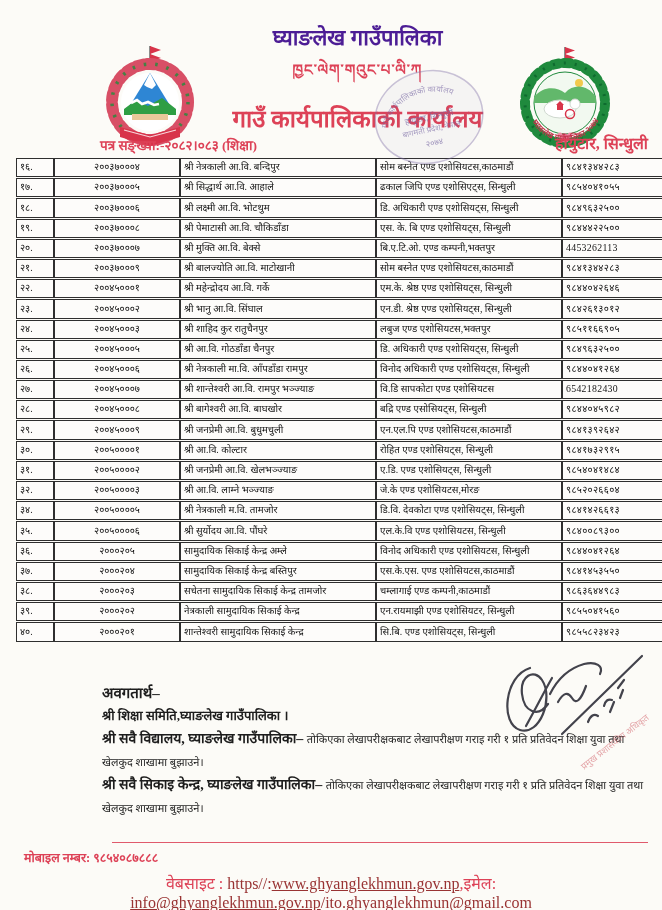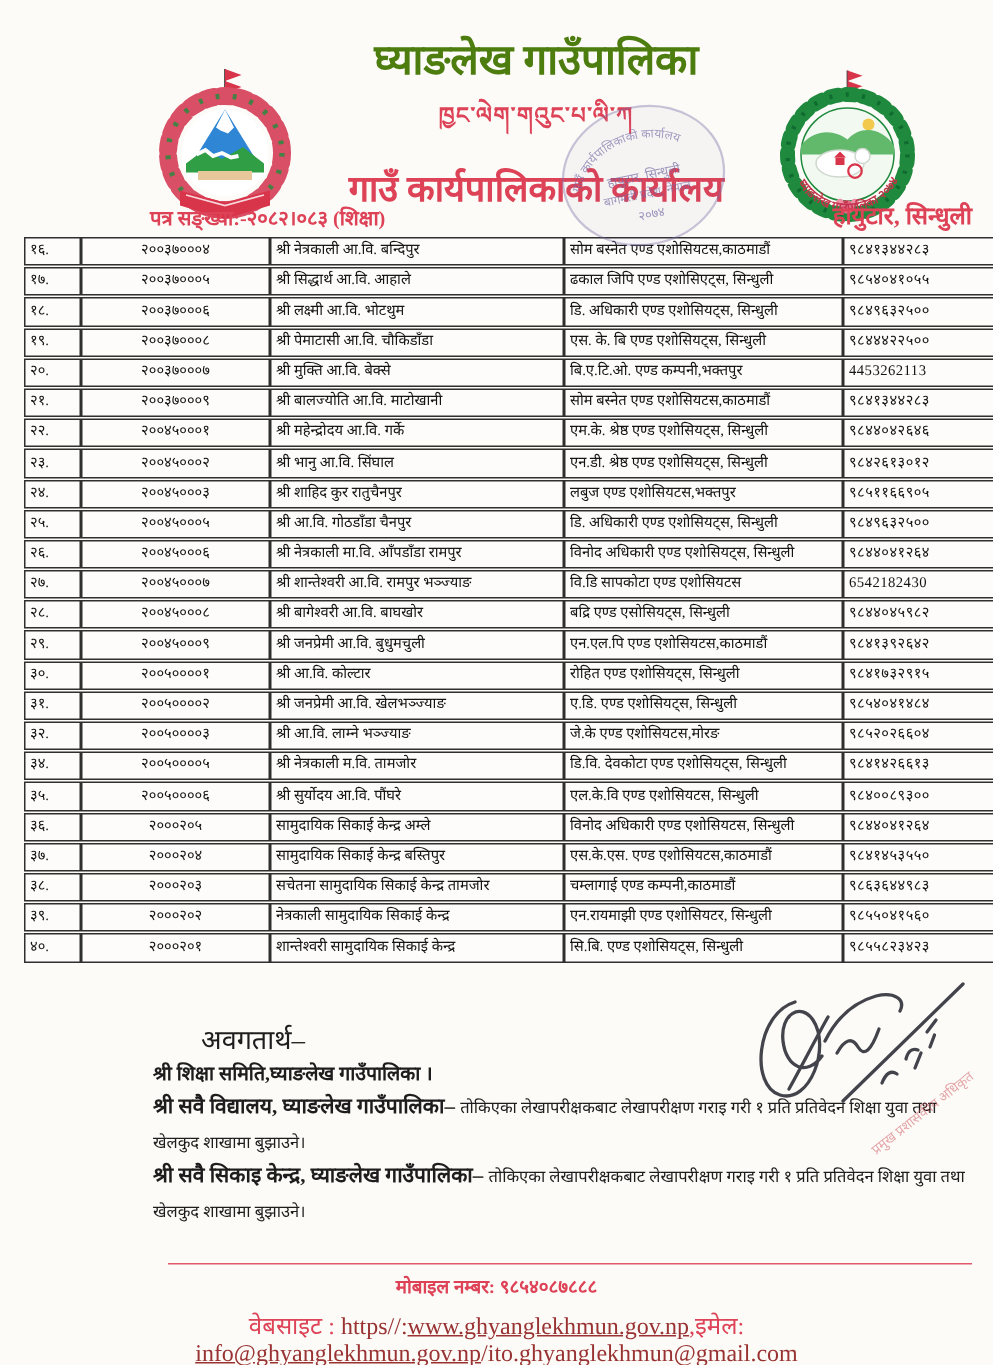--- a/index.html
+++ b/index.html
@@ -1,21 +1,21 @@
 <!DOCTYPE html>
 <html><head>
 <meta charset="utf-8">
 <style>
   html,body{margin:0;padding:0;background:#e9e7e2;}
   .page{position:relative;width:662px;height:910px;margin:0 auto;background:#fcfbf7;
         font-family:"Liberation Serif", serif;color:#1d1d1d;overflow:hidden;
         box-shadow:0 0 4px rgba(0,0,0,.2);}
   
   .header-text{position:absolute;left:200px;top:26px;width:315px;text-align:center;z-index:2;}
-  .muni-title{font-size:28px;font-weight:bold;color:#4d7c0f;line-height:1.1;}
+  .muni-title{font-size:22px;font-weight:bold;color:#4c1d95;line-height:1.1;}
   .tamang-line{font-size:15px;font-weight:bold;color:#dd4257;margin-top:3px;letter-spacing:1px;}
   .office-title{font-size:24px;font-weight:bold;color:#dd4257;margin-top:6px;}
   .emblem{position:absolute;z-index:1;}
   .emblem-left{left:101px;top:43px;width:98px;height:110px;}
   .emblem-right{left:512px;top:45px;width:106px;height:114px;}
   .stamp{position:absolute;left:370px;top:64px;width:118px;height:106px;z-index:3;
          transform:rotate(-12deg);opacity:.8;pointer-events:none;}
   .ref-line{position:absolute;left:100px;right:14px;top:132px;display:flex;
             justify-content:space-between;align-items:flex-end;z-index:2;}
   .ref-no{font-size:13.5px;font-weight:bold;color:#dd4257;}
@@ -26,32 +26,32 @@
   table.audit td{border:1px solid #2f2f2f;height:17.2px;font-size:9.8px;line-height:1.1;
                  padding:0 3px;white-space:nowrap;overflow:hidden;color:#141414;
                  background:rgba(255,255,255,.35);}
   td.c-sn{width:30px;text-align:left;padding-left:5px;}
   td.c-code{width:118px;text-align:center;}
   td.c-school{width:188px;}
   td.c-auditor{width:178px;}
   td.c-phone{width:97px;padding-left:2px;letter-spacing:.3px;}
   
   .notes{position:absolute;left:102px;top:682px;width:545px;z-index:1;}
-  .note-head{font-size:18px;font-weight:normal;line-height:22px;margin-left:32px;}
+  .note-head{font-size:15px;font-weight:bold;line-height:22px;}
   .note-cc{font-size:13px;font-weight:bold;line-height:23px;}
   .note{margin:0;line-height:21px;}
   .note .lead{font-size:14px;font-weight:bold;}
   .note .body-txt{font-size:11px;}
   
   .signature{position:absolute;left:492px;top:638px;width:170px;height:175px;z-index:4;
              pointer-events:none;}
   
   .page-footer{position:absolute;left:0;right:0;top:842px;z-index:1;}
   .footer-rule{border:none;border-top:1.3px solid #e05a6c;margin:0 14px 0 112px;}
-  .mobile-line{text-align:center;color:#dd4257;font-size:12.5px;font-weight:bold;margin-top:6px;}
+  .mobile-line{color:#dd4257;font-size:12.5px;font-weight:bold;margin-top:6px;padding-left:24px;}
   .web-line{text-align:center;color:#dd4257;font-size:16px;margin-top:6px;}
   .web-line .lnk{color:#993333;text-decoration:underline;}
   .web-line .lnk2{color:#993333;}
 </style>
 </head>
 <body>
 
 <div class="page">
 
   <div class="emblem emblem-left">

